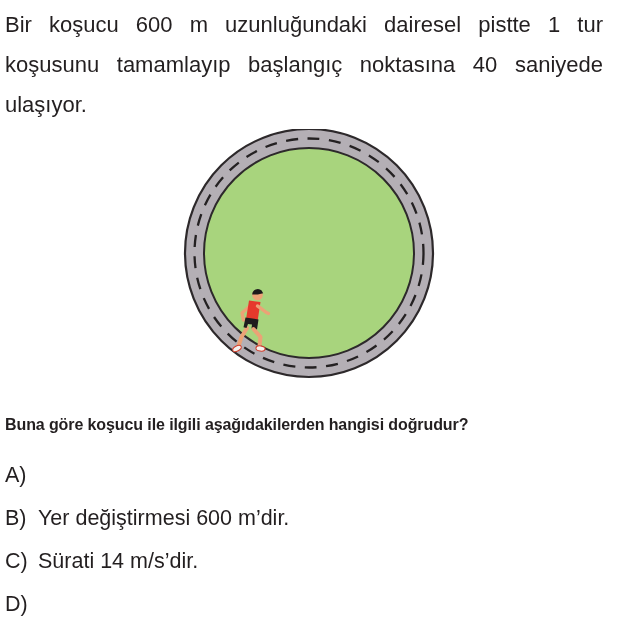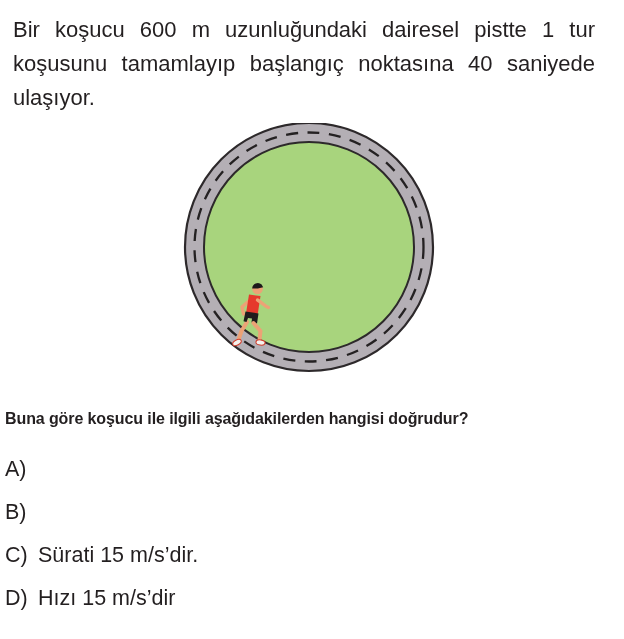--- a/index.html
+++ b/index.html
@@ -5,24 +5,24 @@
   html, body { margin: 0; padding: 0; }
   body {
     width: 624px;
     height: 639px;
     overflow: hidden;
     background: #ffffff;
     color: #231f20;
     font-family: "Liberation Sans", "DejaVu Sans", sans-serif;
   }
   .intro {
-    margin: 8px;
+    margin: 0;
     padding: 5px 21px 0 5px;
     font-size: 22px;
-    line-height: 34px;
+    line-height: 40px;
     text-align: justify;
   }
   .diagram-wrap {
     margin-top: 4px;
     height: 264px;
   }
   .diagram-wrap svg { display: block; }
   .question {
     margin: 14px 5px 0 5px;
     font-size: 16px;
@@ -88,22 +88,22 @@
 </div>
 
 <p class="question">Buna göre koşucu ile ilgili aşağıdakilerden hangisi doğrudur?</p>
 
 <ul class="options">
   <li class="option">
     <span class="letter">A)</span>
   </li>
   <li class="option">
     <span class="letter">B)</span>
+    <span class="text">Yer değiştirmesi 600 m’dir.</span>
   </li>
   <li class="option">
     <span class="letter">C)</span>
-    <span class="text">Sürati 15 m/s’dir.</span>
+    <span class="text">Sürati 14 m/s’dir.</span>
   </li>
   <li class="option">
     <span class="letter">D)</span>
-    <span class="text">Hızı 15 m/s’dir</span>
   </li>
 </ul>
 
 </body></html>

